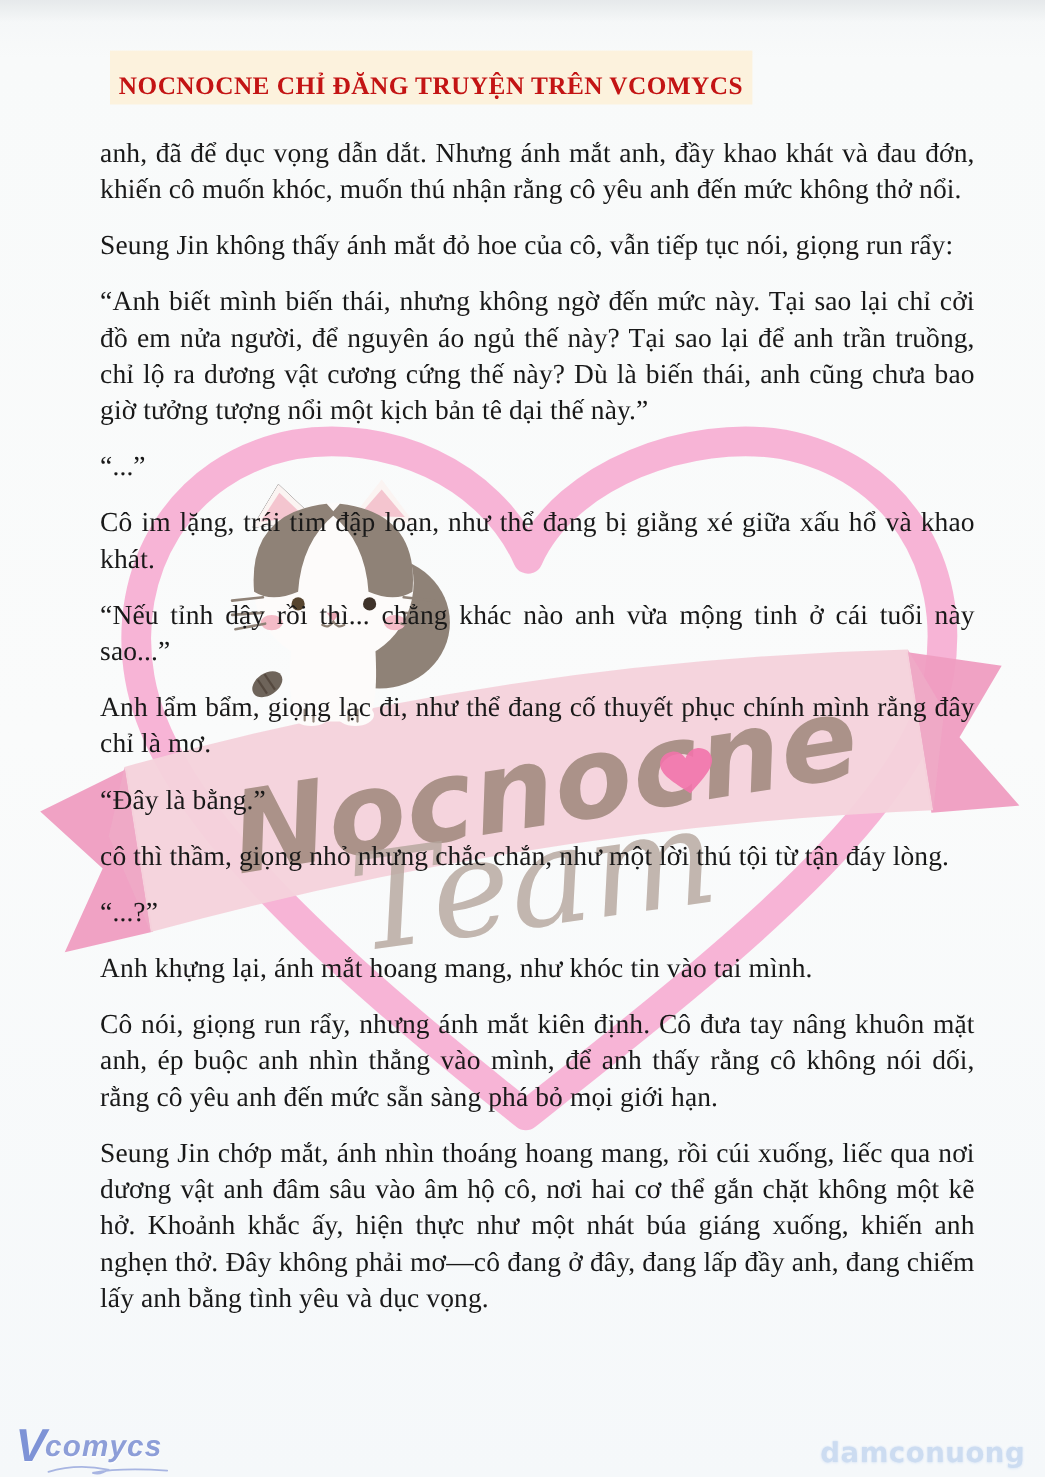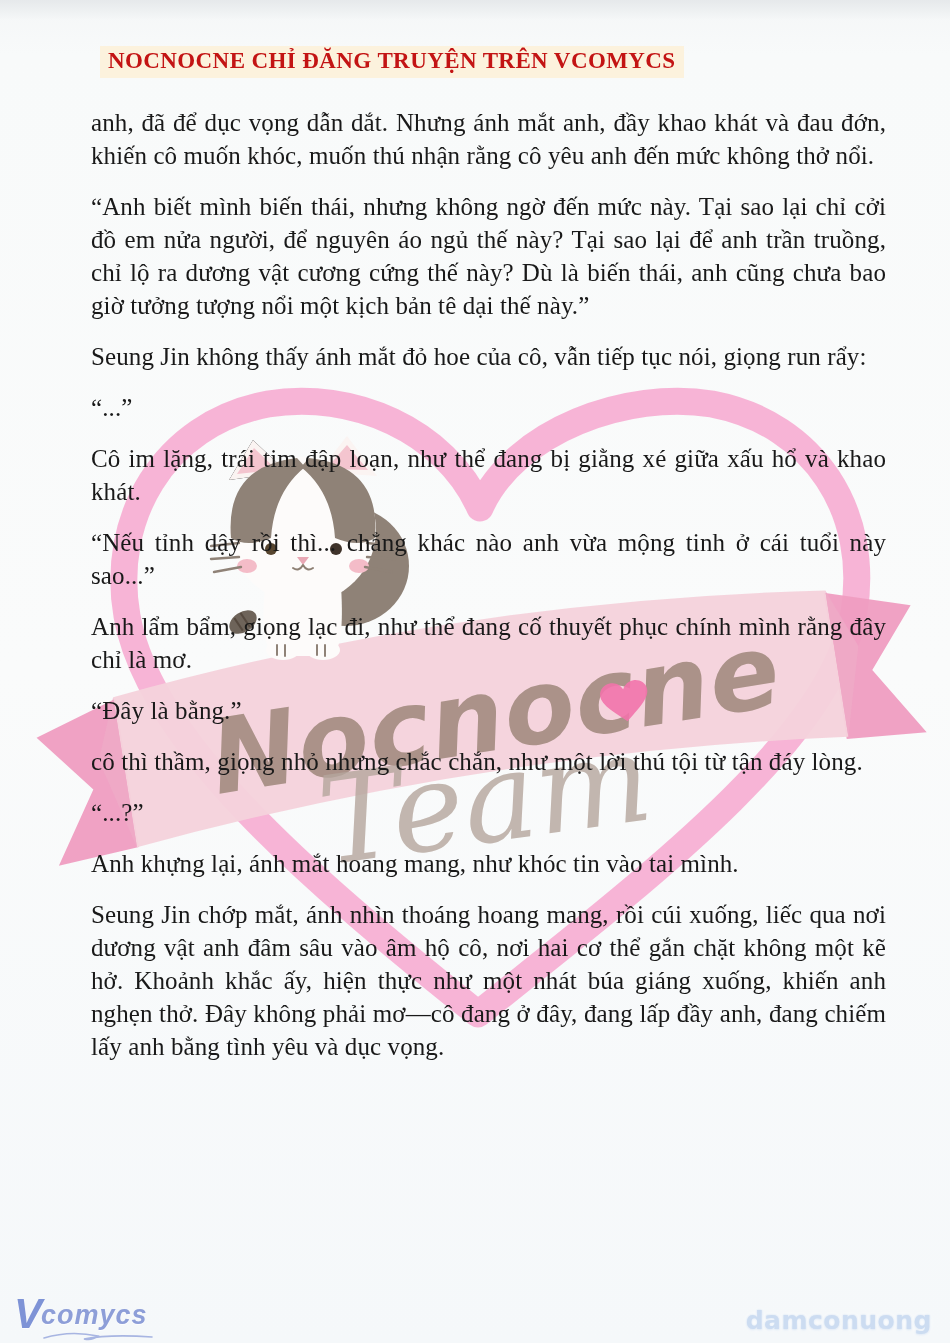--- a/index.html
+++ b/index.html
@@ -17,21 +17,21 @@
     z-index:3;
   }
   .watermark{position:absolute;inset:0;z-index:1;pointer-events:none;}
   .content{
     position:absolute;left:75px;right:64px;top:46px;z-index:2;
     color:#191919;
   }
   .notice{
     display:inline-block;
     margin:0 0 28px 25px;
-    padding:2px 8px 4px 8px;
+    padding:19px 8px 4px 8px;
     background:#fcf2dd;
     color:#c31414;
     font-weight:bold;
     font-size:23px;
     letter-spacing:.4px;
     font-family:"Liberation Serif", serif;
   }
   .body-text p{
     margin:0 0 18px 16px;
     font-size:25px;
@@ -131,30 +131,31 @@
         <line x1="132" y1="209" x2="132" y2="220"></line>
       </g>
     </g>
   </svg>
 
   <div class="content">
     <div class="notice">NOCNOCNE CHỈ ĐĂNG TRUYỆN TRÊN VCOMYCS</div>
 
     <div class="body-text">
       <p>anh, đã để dục vọng dẫn dắt. Nhưng ánh mắt anh, đầy khao khát và đau đớn, khiến cô muốn khóc, muốn thú nhận rằng cô yêu anh đến mức không thở nổi.</p>
+      <p>Seung Jin không thấy ánh mắt đỏ hoe của cô, vẫn tiếp tục nói, giọng run rẩy:</p>
       <p>“Anh biết mình biến thái, nhưng không ngờ đến mức này. Tại sao lại chỉ cởi đồ em nửa người, để nguyên áo ngủ thế này? Tại sao lại để anh trần truồng, chỉ lộ ra dương vật cương cứng thế này? Dù là biến thái, anh cũng chưa bao giờ tưởng tượng nổi một kịch bản tê dại thế này.”</p>
-      <p>Seung Jin không thấy ánh mắt đỏ hoe của cô, vẫn tiếp tục nói, giọng run rẩy:</p>
       <p>“...”</p>
       <p>Cô im lặng, trái tim đập loạn, như thể đang bị giằng xé giữa xấu hổ và khao khát.</p>
       <p>“Nếu tỉnh dậy rồi thì... chẳng khác nào anh vừa mộng tinh ở cái tuổi này sao...”</p>
       <p>Anh lẩm bẩm, giọng lạc đi, như thể đang cố thuyết phục chính mình rằng đây chỉ là mơ.</p>
       <p>“Đây là bằng.”</p>
       <p>cô thì thầm, giọng nhỏ nhưng chắc chắn, như một lời thú tội từ tận đáy lòng.</p>
       <p>“...?”</p>
       <p>Anh khựng lại, ánh mắt hoang mang, như khóc tin vào tai mình.</p>
+      <p>Cô nói, giọng run rẩy, nhưng ánh mắt kiên định. Cô đưa tay nâng khuôn mặt anh, ép buộc anh nhìn thẳng vào mình, để anh thấy rằng cô không nói dối, rằng cô yêu anh đến mức sẵn sàng phá bỏ mọi giới hạn.</p>
       <p>Seung Jin chớp mắt, ánh nhìn thoáng hoang mang, rồi cúi xuống, liếc qua nơi dương vật anh đâm sâu vào âm hộ cô, nơi hai cơ thể gắn chặt không một kẽ hở. Khoảnh khắc ấy, hiện thực như một nhát búa giáng xuống, khiến anh nghẹn thở. Đây không phải mơ—cô đang ở đây, đang lấp đầy anh, đang chiếm lấy anh bằng tình yêu và dục vọng.</p>
     </div>
   </div>
 
   <div class="footer">
     <div class="logo">
       <span class="big-v">V</span><span>comycs</span>
       <svg class="swash" width="120" height="14" viewBox="0 0 120 14">
         <path d="M4 10 Q 30 2 58 8 Q 52 13 44 11 Q 70 6 112 9" fill="none" stroke="#9aa9dd" stroke-width="1.6" stroke-linecap="round" opacity="0.85"></path>
       </svg>

